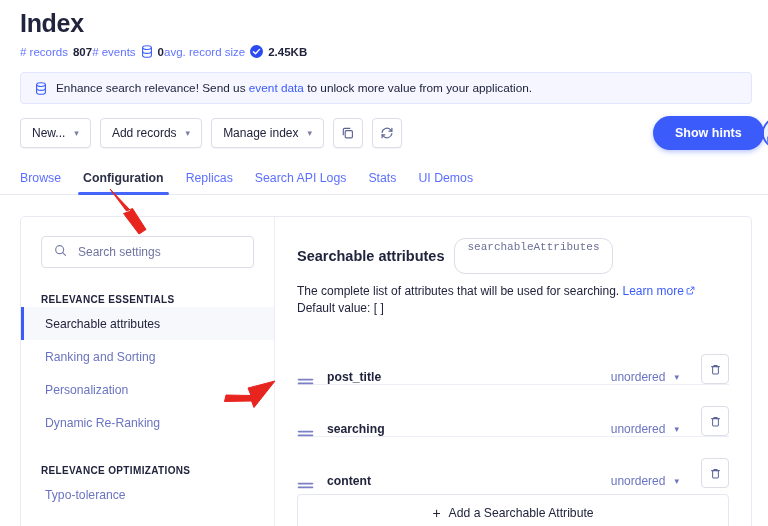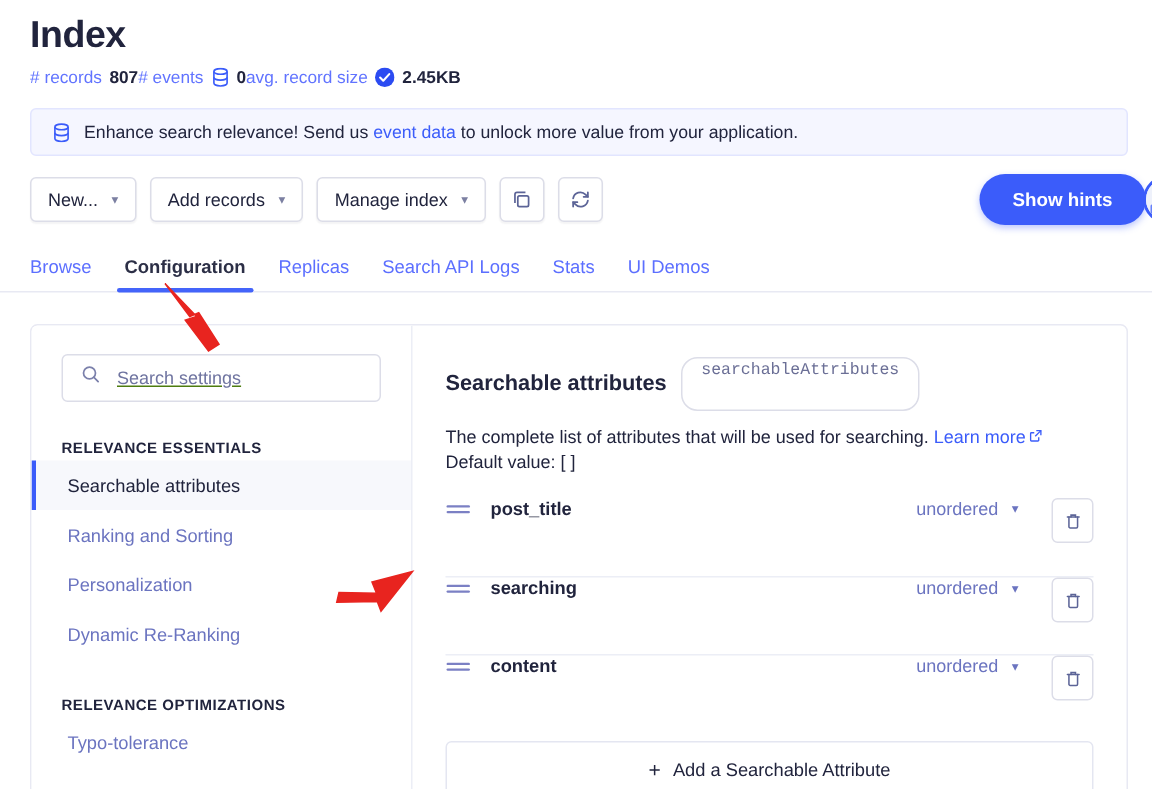--- a/index.html
+++ b/index.html
@@ -109,21 +109,21 @@
     padding-top: 19px; background: #fff;
   }
   .search-wrap { padding: 0 20px; }
   .search-box {
     height: 32px; border: 1px solid #dcdde8; border-radius: 4px;
     display: flex; align-items: center; gap: 11px; padding: 0 12px;
     background: #fff;
   }
   .search-box input {
     border: none; outline: none; background: transparent;
-    font-size: 12px; color: #4d7c0f; font-family: inherit; width: 100%; text-decoration: underline;
+    font-size: 12px; color: #0f172a; font-family: inherit; width: 100%;
   }
   .search-box input::placeholder { color: #6f74a0; }
 
   .side-group-title {
     font-size: 10px; font-weight: 700; letter-spacing: .35px;
     color: #21243d; padding: 0 20px; margin-top: 26px; margin-bottom: 2px;
     text-transform: uppercase;
   }
   .side-item {
     font-size: 12.2px; color: #6b74c0; cursor: pointer;
@@ -149,21 +149,21 @@
     background: #fff;
   }
   .content-desc {
     margin-top: 9px; font-size: 12px; color: #21243d; line-height: 17px;
   }
   .content-desc a { color: #3b5cfa; text-decoration: none; }
   .ext-icon { display:inline-block; width: 9px; height: 9px; margin-left: 2px; }
 
   .attr-list { margin-top: 15px; }
   .attr-row {
-    height: 52px; display: flex; align-items: flex-start;
+    height: 52px; display: flex; align-items: flex-end;
     border-top: 1px solid #eceef6;
   }
   .attr-row:first-child { border-top: none; }
   .drag-handle {
     width: 17px; height: 11px; cursor: grab; flex: 0 0 auto; margin-right: 13px;
   }
   .attr-name { font-size: 12.2px; font-weight: 700; color: #21243d; flex: 1; }
   .ordering {
     display: flex; align-items: center; gap: 9px;
     font-size: 12px; color: #6b74c0; cursor: pointer; margin-right: 22px;

